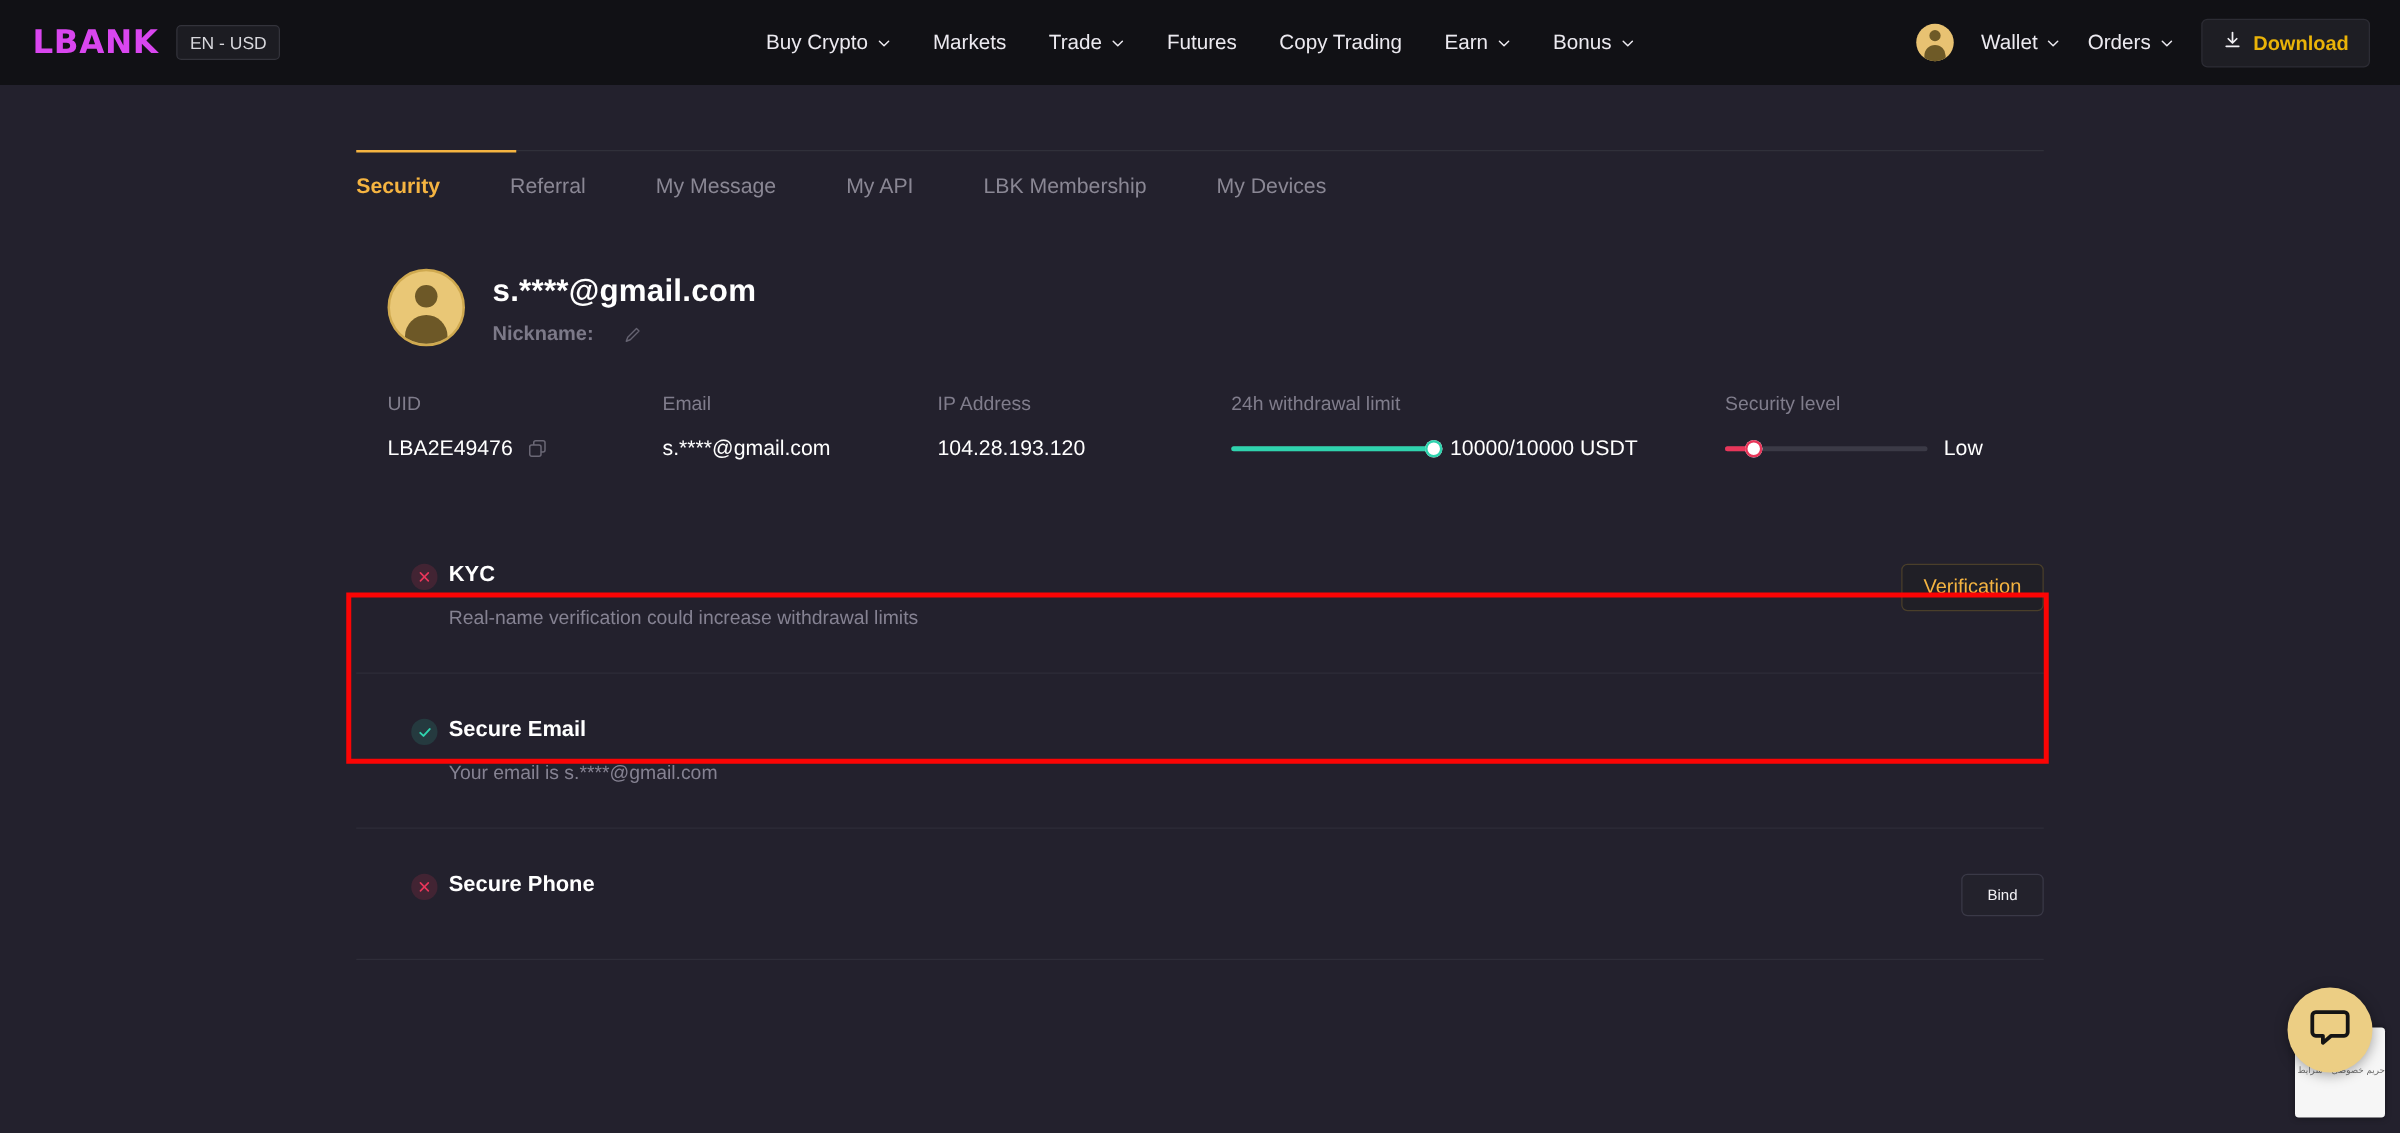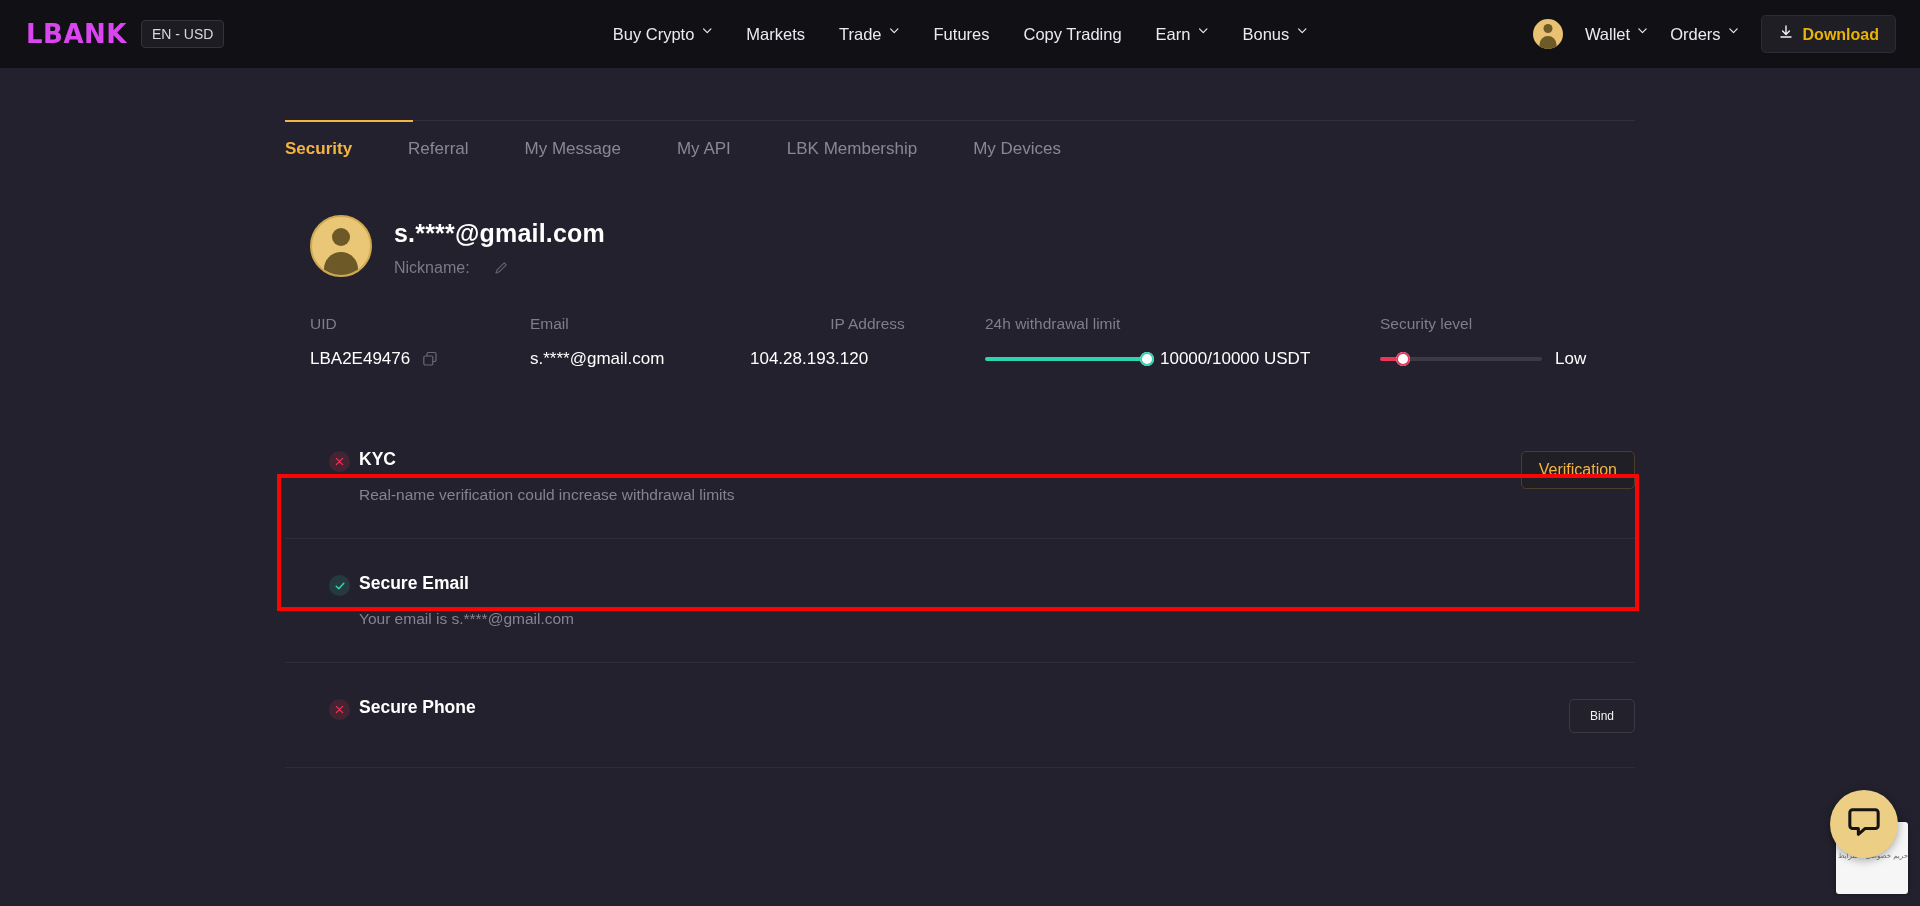--- a/index.html
+++ b/index.html
@@ -31,21 +31,21 @@
     font-size: 14px;
     padding: 5px 10px;
     white-space: nowrap;
   }
   .mainnav {
     position: absolute; left: 50%; transform: translateX(-50%);
     display: flex; align-items: center; gap: 34px;
   }
   .navitem {
     color: #eceaf0; font-size: 16.5px;
-    display: flex; align-items: flex-start; gap: 7px;
+    display: flex; align-items: center; gap: 7px;
     white-space: nowrap; cursor: pointer;
   }
   .caret { display: inline-block; width: 11px; height: 11px; }
   .caret svg { display: block; }
   .rightnav {
     margin-left: auto; margin-right: 24px;
     display: flex; align-items: center; gap: 22px;
   }
   .avatar-sm {
     width: 30px; height: 30px; border-radius: 50%;
@@ -106,40 +106,40 @@
     content: ""; position: absolute; left: 50%; top: 35px;
     transform: translateX(-50%);
     width: 34px; height: 26px; border-radius: 18px 18px 0 0; background: #6d5827;
   }
   .profile-text { margin-left: 22px; padding-top: 4px; }
   .email-title {
     color: #ffffff; font-size: 25px; font-weight: 700; letter-spacing: .2px;
   }
   .nick-row {
     margin-top: 11px; display: flex; align-items: center; gap: 12px;
-    color: #7c7988; font-size: 16px;
+    color: #7c7988; font-size: 16px; font-weight: bold;
   }
   .pencil { width: 14px; height: 14px; opacity: .75; cursor: pointer; }
 
   
   .inforow {
     margin-left: 310px; margin-top: 38px;
     display: flex; align-items: flex-start;
   }
   .infocell { display: flex; flex-direction: column; }
   .infolabel { color: #807d8c; font-size: 15.5px; }
   .infovalue {
     margin-top: 16px; color: #ffffff; font-size: 17px;
     display: flex; align-items: center; gap: 12px;
     white-space: nowrap;
   }
   .copy-ic { width: 16px; height: 16px; cursor: pointer; opacity: .6; }
   .cell-uid { width: 220px; }
   .cell-email { width: 220px; }
-  .cell-ip { width: 235px; text-align: center; }
+  .cell-ip { width: 235px; }
   .cell-limit { width: 395px; }
   .cell-level { width: 260px; }
 
   .sliderwrap { display: flex; align-items: center; gap: 13px; }
   .track {
     position: relative; height: 4px; border-radius: 2px; background: #3b3a46;
   }
   .track.limit { width: 162px; }
   .track.level { width: 162px; }
   .fill { position: absolute; left: 0; top: 0; height: 4px; border-radius: 2px; }

